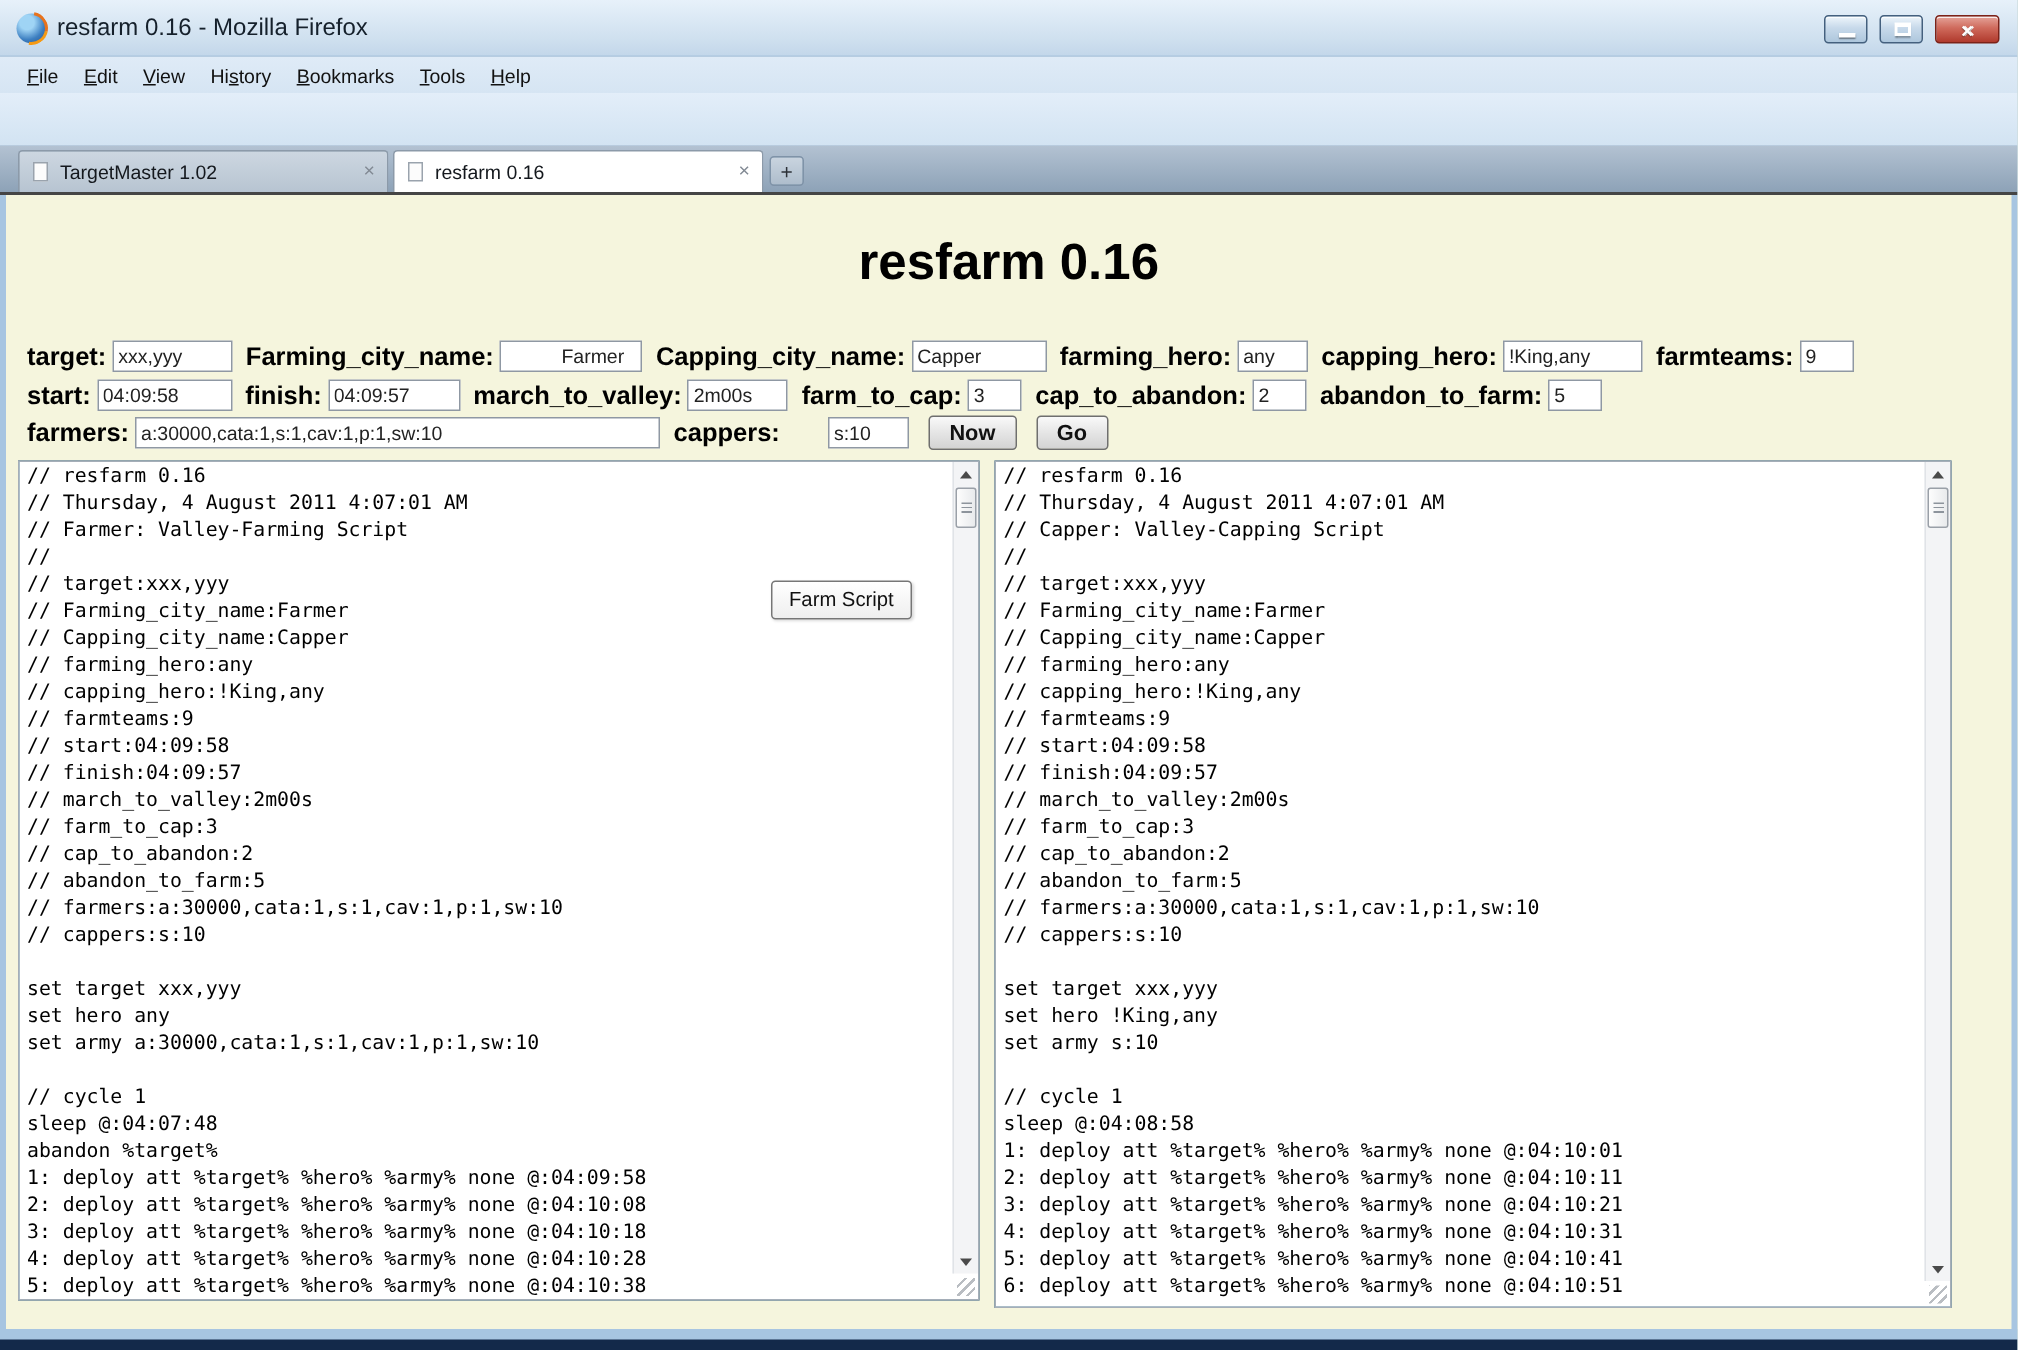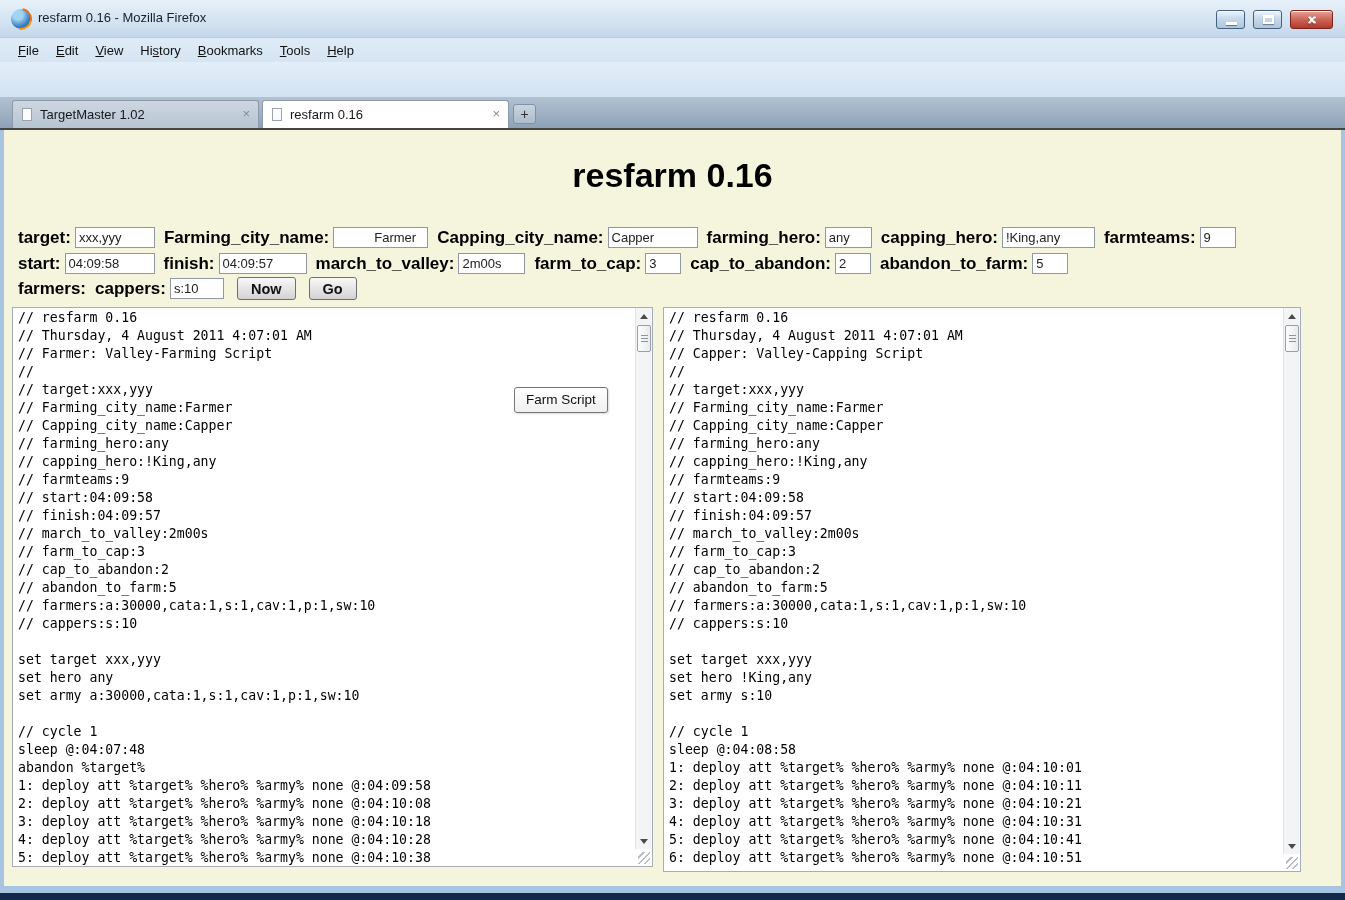--- a/index.html
+++ b/index.html
@@ -18,21 +18,21 @@
   }
   .ff-icon {
     position:absolute; left:11px; top:9px; width:20px; height:20px; border-radius:50%;
     background:radial-gradient(circle at 35% 30%, #9fd4f5 0 25%, #3d7fc1 60%, #274f86 100%);
   }
   .ff-icon::after {
     content:""; position:absolute; left:-1px; top:-1px; width:18px; height:18px; border-radius:50%;
     border:2px solid transparent; border-right-color:#e8721c; border-bottom-color:#f59a15;
     transform:rotate(-35deg);
   }
-  .title-text { position:absolute; left:38px; top:10px; font-size:13px; color:#15202b; }
+  .title-text { position:absolute; left:38px; top:10px; font-size:16px; color:#15202b; }
   .win-btns { position:absolute; right:12px; top:10px; display:flex; gap:8px; }
   .win-btn {
     height:19px; border:1px solid #44607e; border-radius:3px; position:relative;
     background:linear-gradient(#eef5fb,#c7d9ea 45%,#aec7dd);
     box-shadow:inset 0 1px 0 rgba(255,255,255,.8);
   }
   .win-btn.min, .win-btn.max { width:29px; }
   .win-btn.close {
     width:43px;
     background:linear-gradient(#e5a49a,#cf6a5c 45%,#b03a2d);
@@ -133,21 +133,21 @@
   .field { display:flex; align-items:flex-end; gap:4px; }
   .lbl { font-size:17px; font-weight:bold; color:#000; }
   .fin {
     height:21px; border:1px solid #8f98a3; background:#fff; font-family:"Liberation Sans",sans-serif;
     font-size:13px; color:#222; padding:1px 3px;
   }
   .w-target{width:80px;} .w-fcity{width:95px;padding-left:40px;} .w-ccity{width:90px;} .w-fhero{width:47px;}
   .w-chero{width:93px;} .w-teams{width:36px;}
   .w-start{width:90px;} .w-finish{width:88px;} .w-march{width:67px;} .w-ftc{width:36px;}
   .w-cta{width:36px;} .w-atf{width:36px;}
-  .w-farmers{width:350px;} .w-cappers{width:54px;}
+  .w-farmers{width:350px;} .w-cappers{width:54px;margin-left:28px;}
   .btn {
     height:23px; padding:0 13px; margin-left:4px;
     font-family:"Liberation Sans",sans-serif; font-size:14.5px; color:#111;
     background:linear-gradient(#f9f9f9,#e7e7e7 45%,#d3d3d3);
     border:1px solid #6f6f6f; border-radius:3px;font-weight:bold;
   }
   
   .ta-wrap { position:absolute; background:#0c4a6e; border:1px solid #a5aeb8; }
   .ta-left  { left:12px;  top:307px; width:641px; height:560px; }
   .ta-right { left:663px; top:307px; width:638px; height:565px; }
@@ -306,20 +306,21 @@
     </span>
   <span class="field">
       <span class="lbl">abandon_to_farm:</span>
       <input class="fin w-atf" value="5" style="">
     </span>
 </div>
 
 <div class="form-row row3">
   <span class="field">
       <span class="lbl">farmers:</span>
+      <input class="fin w-farmers" value="a:30000,cata:1,s:1,cav:1,p:1,sw:10" style="">
     </span>
   <span class="field">
       <span class="lbl">cappers:</span>
       <input class="fin w-cappers" value="s:10" style="">
     </span>
   <button class="btn">Now</button>
   <button class="btn">Go</button>
 </div>
 
 <div class="ta-wrap ta-left">

